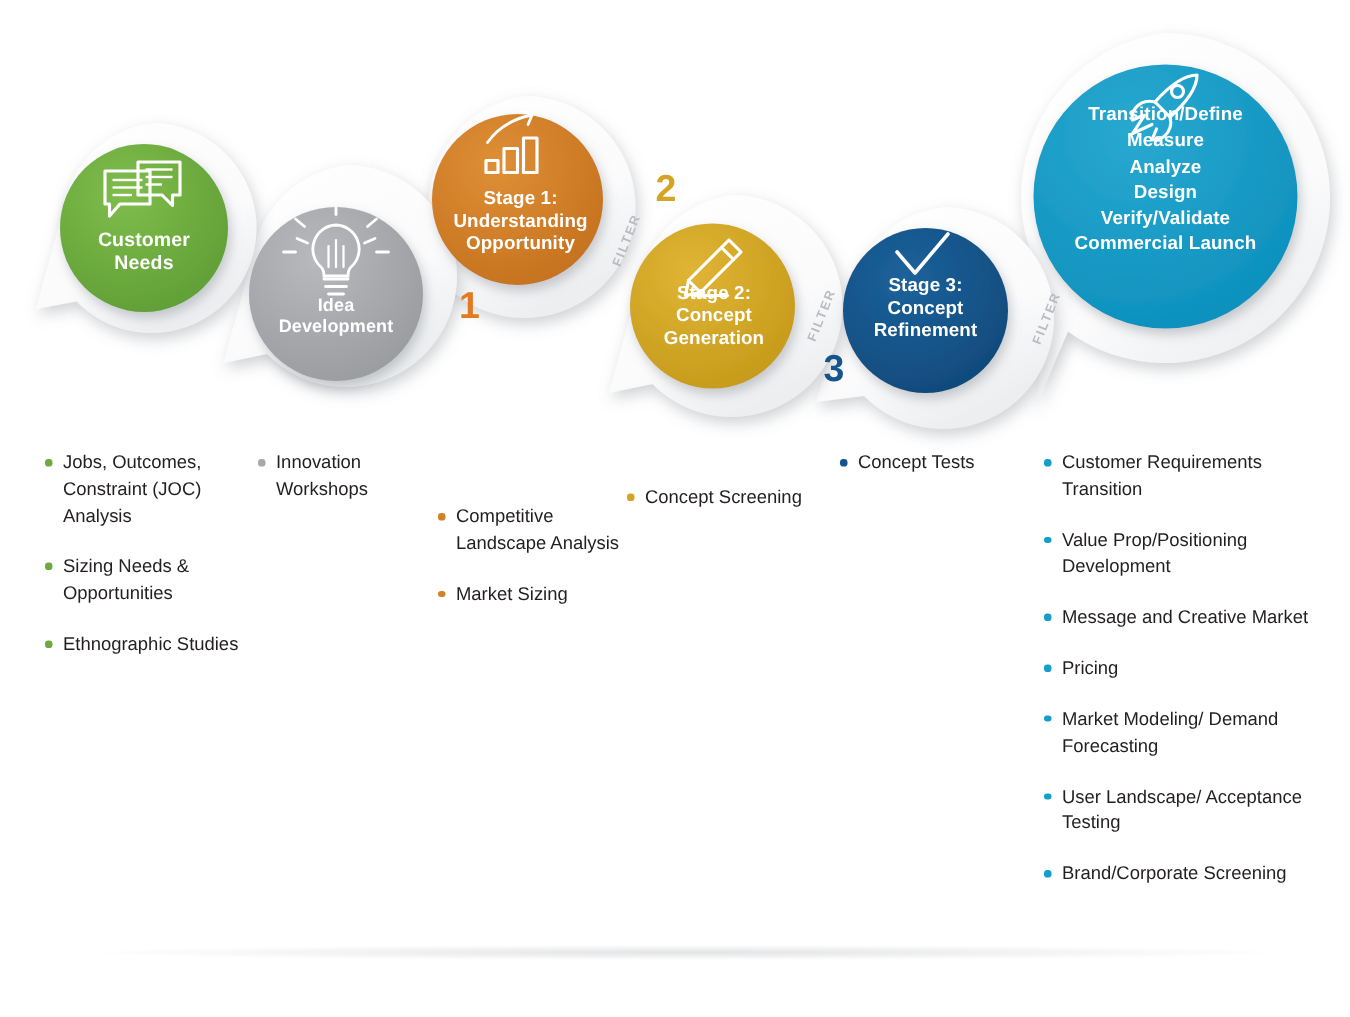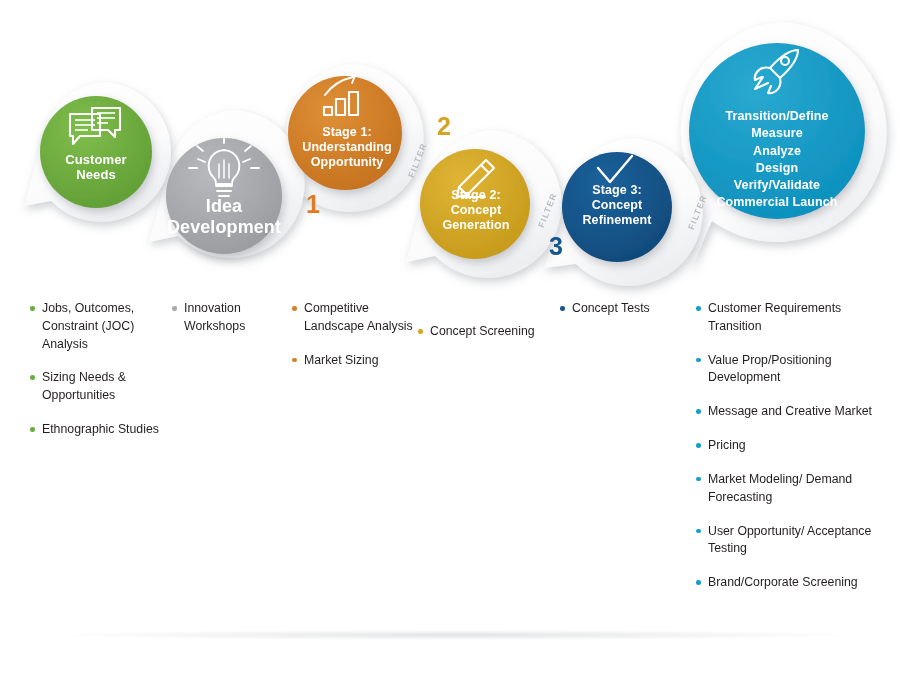--- a/index.html
+++ b/index.html
@@ -39,25 +39,25 @@
     position: absolute;
     text-align: center;
     color: #ffffff;
     font-weight: bold;
     line-height: 1.18;
     letter-spacing: .1px;
     pointer-events: none;
     white-space: pre-line;
   }
   .nl-customer   { left: 38px;  top: 152px; width: 116px; font-size: 13px; }
-  .nl-idea       { left: 166px; top: 196px; width: 116px; font-size: 18px; }
+  .nl-idea       { left: 166px; top: 196px; width: 116px; font-size: 12px; }
   .nl-stage1     { left: 286px; top: 125px; width: 122px; font-size: 12.5px; }
   .nl-stage2     { left: 420px; top: 188px; width: 112px; font-size: 12.5px; }
   .nl-stage3     { left: 561px; top: 183px; width: 112px; font-size: 12.5px; }
-  .nl-final      { left: 694px; top: 68px;  width: 166px; font-size: 12.5px; line-height: 1.38; margin-top: 40px; }
+  .nl-final      { left: 694px; top: 68px;  width: 166px; font-size: 12.5px; line-height: 1.38; }
 
   
   .filter-label {
     position: absolute;
     font-size: 8.5px;
     font-weight: bold;
     letter-spacing: 1.3px;
     color: #b9bcc0;
     transform-origin: center center;
     pointer-events: none;
@@ -85,21 +85,21 @@
     top: 300px;
     width: 872px;
     height: 340px;
   }
   .col {
     position: absolute;
     top: 0;
   }
   .col-1 { left: 30px;  width: 140px; }
   .col-2 { left: 172px; width: 120px; }
-  .col-3 { left: 292px; width: 122px; }
+  .col-3 { left: 292px; width: 122px; margin-top: 36px; }
   .col-4 { left: 418px; width: 130px; margin-top: 23px; }
   .col-5 { left: 560px; width: 130px; }
   .col-6 { left: 696px; width: 180px; }
 
   .bullet-item {
     position: relative;
     padding-left: 12px;
     margin-bottom: 16px;
     font-size: 12.3px;
     line-height: 1.45;
@@ -343,19 +343,19 @@
       </div>
     <div class="col col-5">
         <div class="bullet-item" style="--dot: #15558c;">Concept Tests</div>
       </div>
     <div class="col col-6">
         <div class="bullet-item" style="--dot: #139fc9;">Customer Requirements Transition</div>
         <div class="bullet-item" style="--dot: #139fc9;">Value Prop/Positioning Development</div>
         <div class="bullet-item" style="--dot: #139fc9;">Message and Creative Market</div>
         <div class="bullet-item" style="--dot: #139fc9;">Pricing</div>
         <div class="bullet-item" style="--dot: #139fc9;">Market Modeling/ Demand Forecasting</div>
-        <div class="bullet-item" style="--dot: #139fc9;">User Opportunity/ Acceptance Testing</div>
+        <div class="bullet-item" style="--dot: #139fc9;">User Landscape/ Acceptance Testing</div>
         <div class="bullet-item" style="--dot: #139fc9;">Brand/Corporate Screening</div>
       </div>
   </div>
 
   <div class="baseline-shadow"></div>
 </div>
 
 </body></html>

